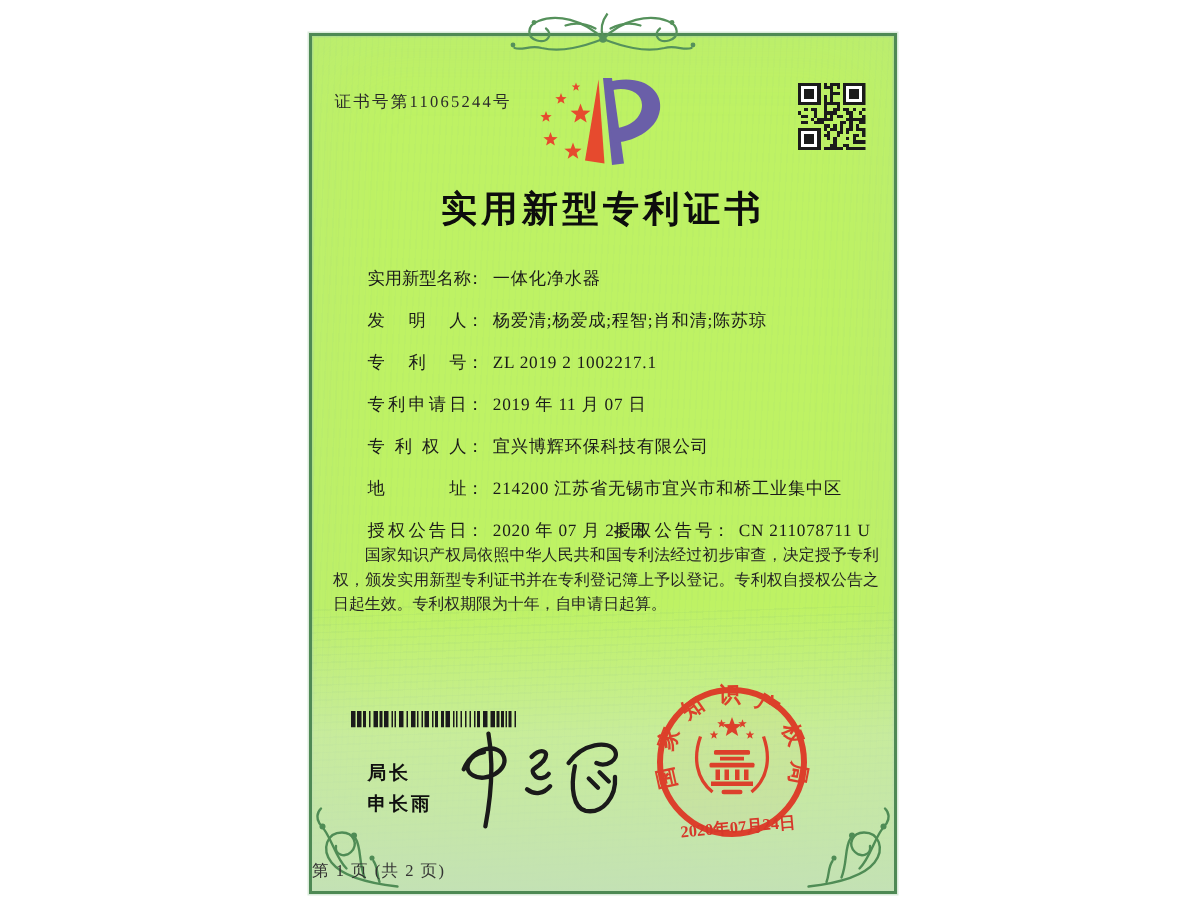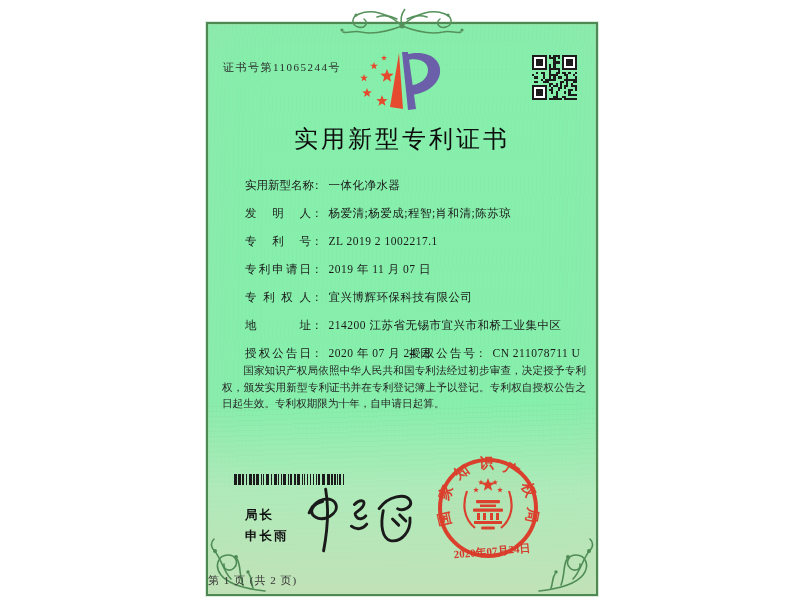--- a/index.html
+++ b/index.html
@@ -4,21 +4,21 @@
 <style>
   html,body{margin:0;padding:0;}
   body{
     width:800px;height:600px;overflow:hidden;background:#ffffff;
     font-family:"Liberation Serif","DejaVu Serif",serif;
   }
   .stage{position:relative;width:800px;height:600px;background:#fff;}
 
   .cert{
     position:absolute;left:206px;top:22px;width:388px;height:570px;
-    background:#86efac;
+    background:#bef264;
     border:2px solid #4e8954;
     box-shadow: inset 0 0 0 1px rgba(160,205,165,0.45),
                 inset 0 0 55px rgba(175,212,178,0.20),
                 0 0 0 1px rgba(175,210,175,0.45);
   }
   .cert .texture{
     position:absolute;inset:0;pointer-events:none;
     background:repeating-linear-gradient(93deg, rgba(130,185,135,0.05) 0 1px, transparent 1px 4px);
   }
   .tint{
@@ -28,21 +28,21 @@
       repeating-linear-gradient(-2deg, rgba(110,170,115,0.08) 0 1px, transparent 1px 5px);
   }
 
   .cert-no{position:absolute;left:15px;top:36px;font-size:11px;letter-spacing:1.5px;color:#2a2a2a;}
 
   .logo{position:absolute;left:146px;top:24px;width:96px;height:68px;}
   .qr{position:absolute;left:324px;top:31px;width:45px;height:45px;shape-rendering:crispEdges;fill:#1b1b1b;}
 
   .title{
     position:absolute;left:0;right:0;top:99px;text-align:center;
-    font-size:24px;font-weight:normal;letter-spacing:3px;color:#0d0d0d;
+    font-size:24px;font-weight:bold;letter-spacing:3px;color:#0d0d0d;
   }
 
   .fields{position:absolute;left:25px;top:150px;right:12px;font-size:11.5px;color:#1a1a1a;margin-left:12px;}
   .frow{position:relative;height:28px;box-sizing:border-box;padding-top:4px;white-space:nowrap;}
   .flabel{display:inline-block;width:66px;text-align:justify;text-align-last:justify;vertical-align:top;}
   .colon{display:inline-block;}
   .fvalue{display:inline-block;margin-left:6px;letter-spacing:0.5px;}
   .grant2{position:absolute;left:164px;top:4px;}
 
   .body-text{

